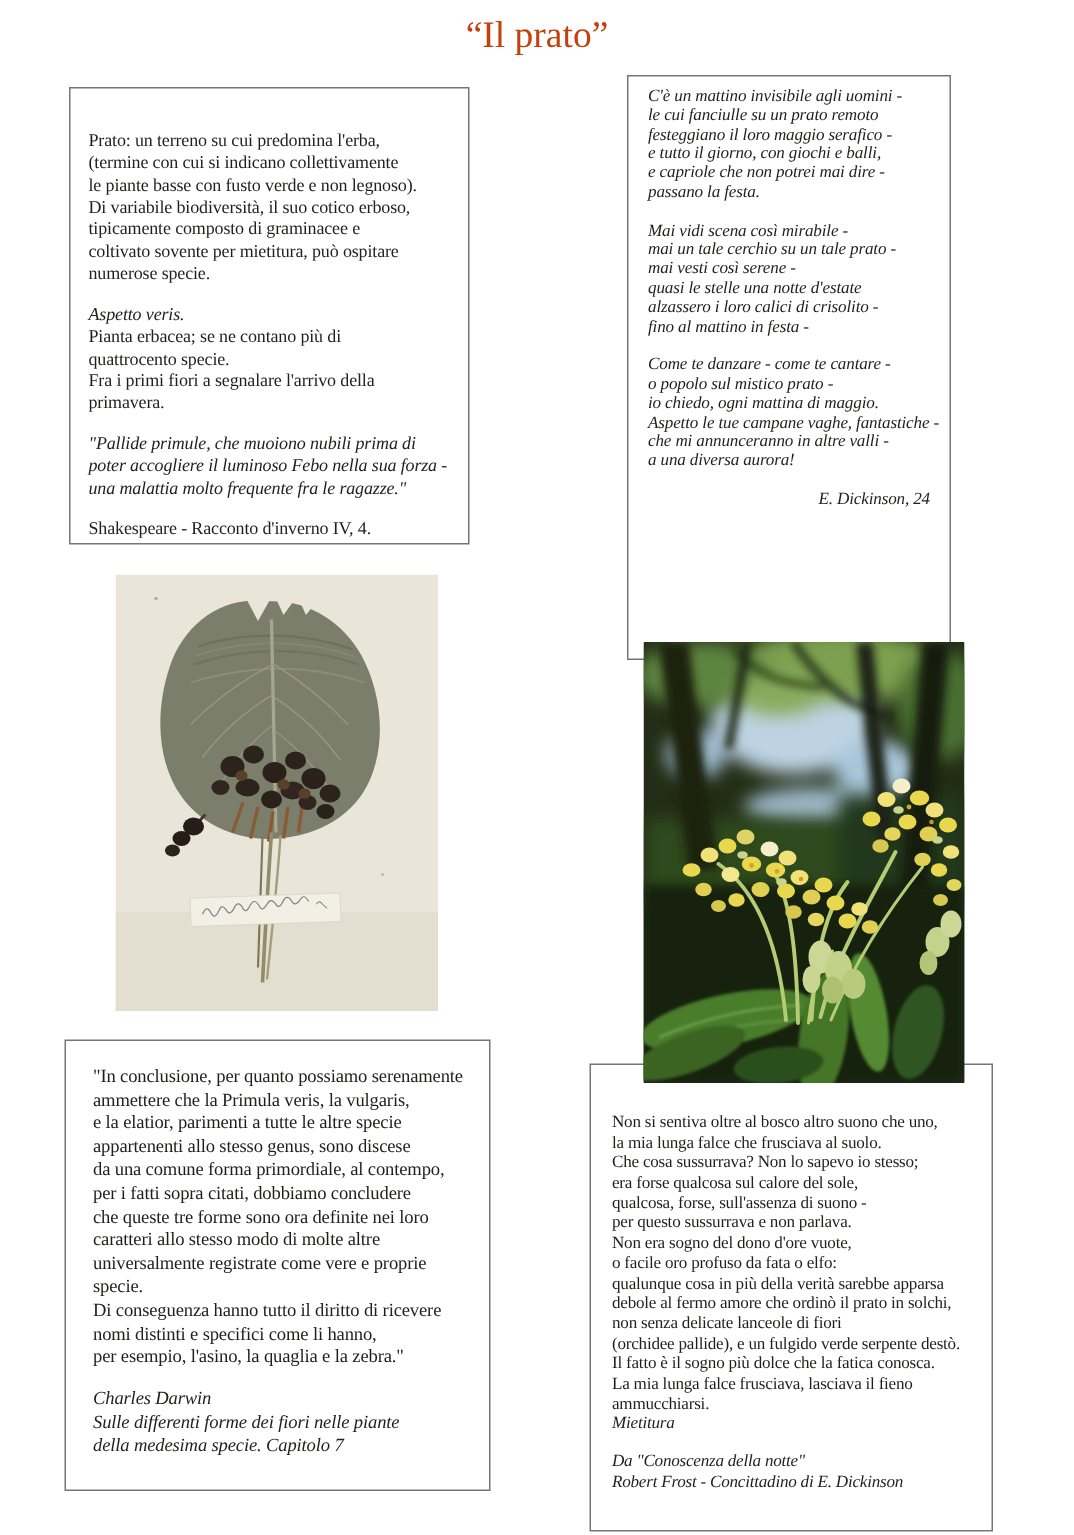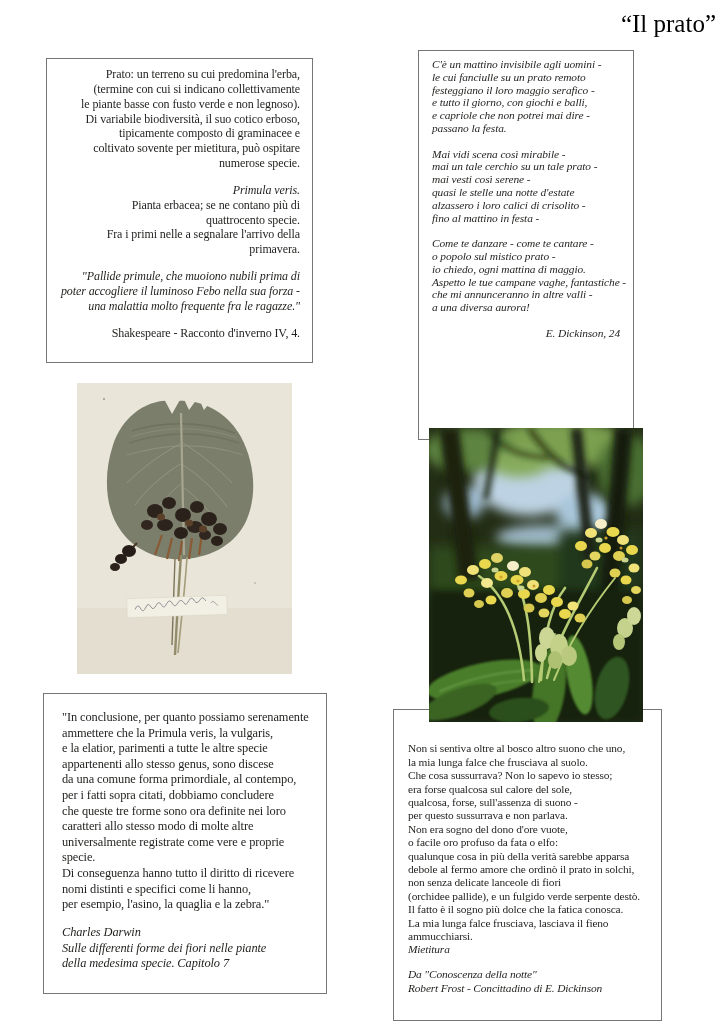--- a/index.html
+++ b/index.html
@@ -3,33 +3,33 @@
 <meta charset="utf-8">
 <style>
   html,body { margin:0; padding:0; background:#ffffff; }
   .page {
     position:relative; width:716px; height:1023px; background:#ffffff;
     font-family:"Liberation Serif","DejaVu Serif",serif; color:#1f1f1d;
     overflow:hidden;
   }
   .title {
     position:absolute; left:0; top:10px; width:716px; margin:0;
-    text-align:right; font-size:25px; font-weight:normal; color:#000000;
+    text-align:center; font-size:25px; font-weight:normal; color:#c2410c;
   }
   .box {
     position:absolute; box-sizing:border-box; border:1px solid #767676; background:#ffffff;
   }
   .lines { white-space:pre; margin:0; }
   .it { font-style:italic; }
   .gap { margin-top:1em; }
   .nogap { margin-top:0; }
 
   .intro-box {
     left:46px; top:58px; width:267px; height:305px;
-    padding:8px 12px; font-size:12px; line-height:14.85px; letter-spacing:-0.1px;text-align:right;
+    padding:27px 12px; font-size:12px; line-height:14.85px; letter-spacing:-0.1px;
   }
   .poem-box {
     left:418px; top:50px; width:216px; height:390px;
     padding:7px 13px; font-size:11.4px; line-height:12.8px; letter-spacing:-0.1px;
   }
   .poem-box p { margin:0 0 12.8px 0; }
   .poem-box p.attrib { margin:0;text-align:right; }
   .darwin-box {
     left:43px; top:693px; width:284px; height:301px;
     padding:16px 18px; font-size:12.4px; line-height:15.6px; letter-spacing:-0.1px;
@@ -50,24 +50,24 @@
   <h1 class="title">“Il prato”</h1>
 
   <section class="box intro-box">
     <p class="lines">Prato: un terreno su cui predomina l'erba,
 (termine con cui si indicano collettivamente
 le piante basse con fusto verde e non legnoso).
 Di variabile biodiversità, il suo cotico erboso,
 tipicamente composto di graminacee e
 coltivato sovente per mietitura, può ospitare
 numerose specie.</p>
-    <p class="lines it gap">Primula veris.</p>
+    <p class="lines it gap">Aspetto veris.</p>
     <p class="lines nogap">Pianta erbacea; se ne contano più di
 quattrocento specie.
-Fra i primi nelle a segnalare l'arrivo della
+Fra i primi fiori a segnalare l'arrivo della
 primavera.</p>
     <p class="lines it gap">"Pallide primule, che muoiono nubili prima di
 poter accogliere il luminoso Febo nella sua forza -
 una malattia molto frequente fra le ragazze."</p>
     <p class="lines gap">Shakespeare - Racconto d'inverno IV, 4.</p>
   </section>
 
   <section class="box poem-box it">
     <p class="lines">C'è un mattino invisibile agli uomini -
 le cui fanciulle su un prato remoto

